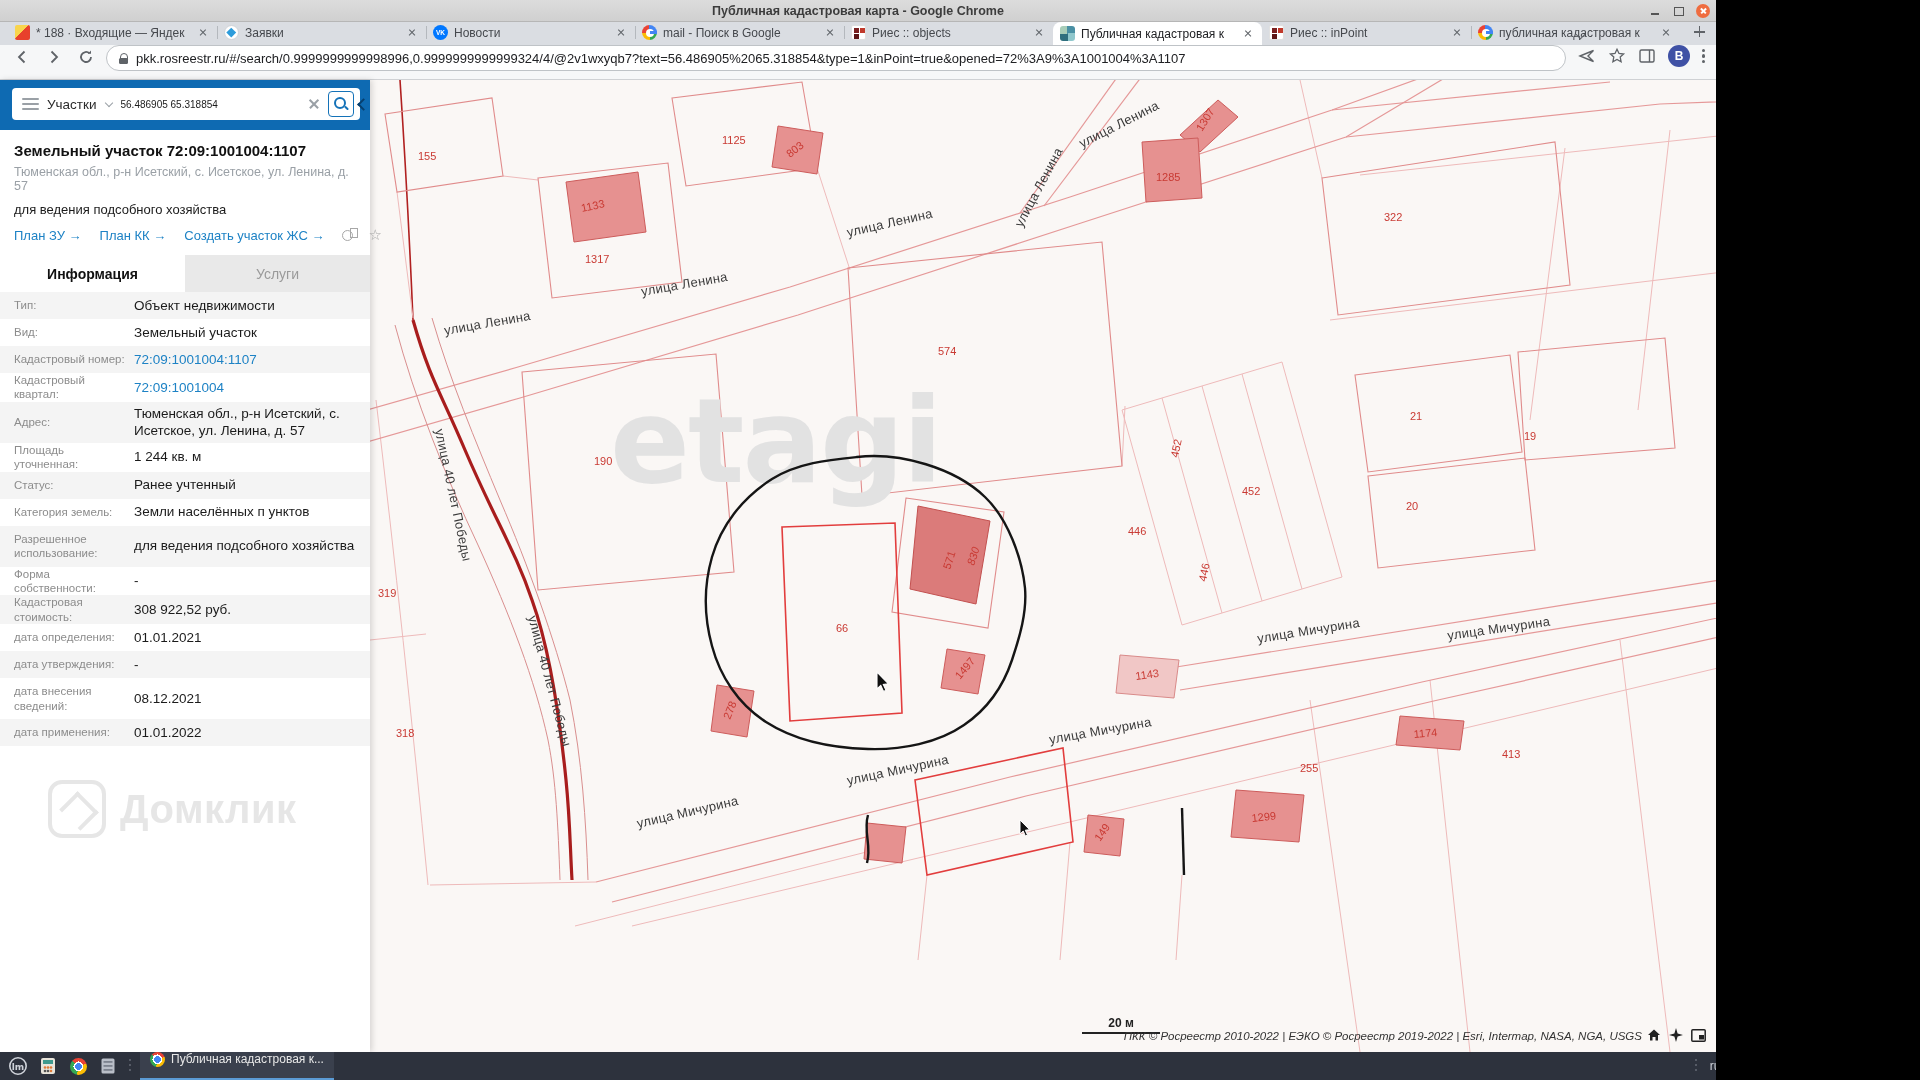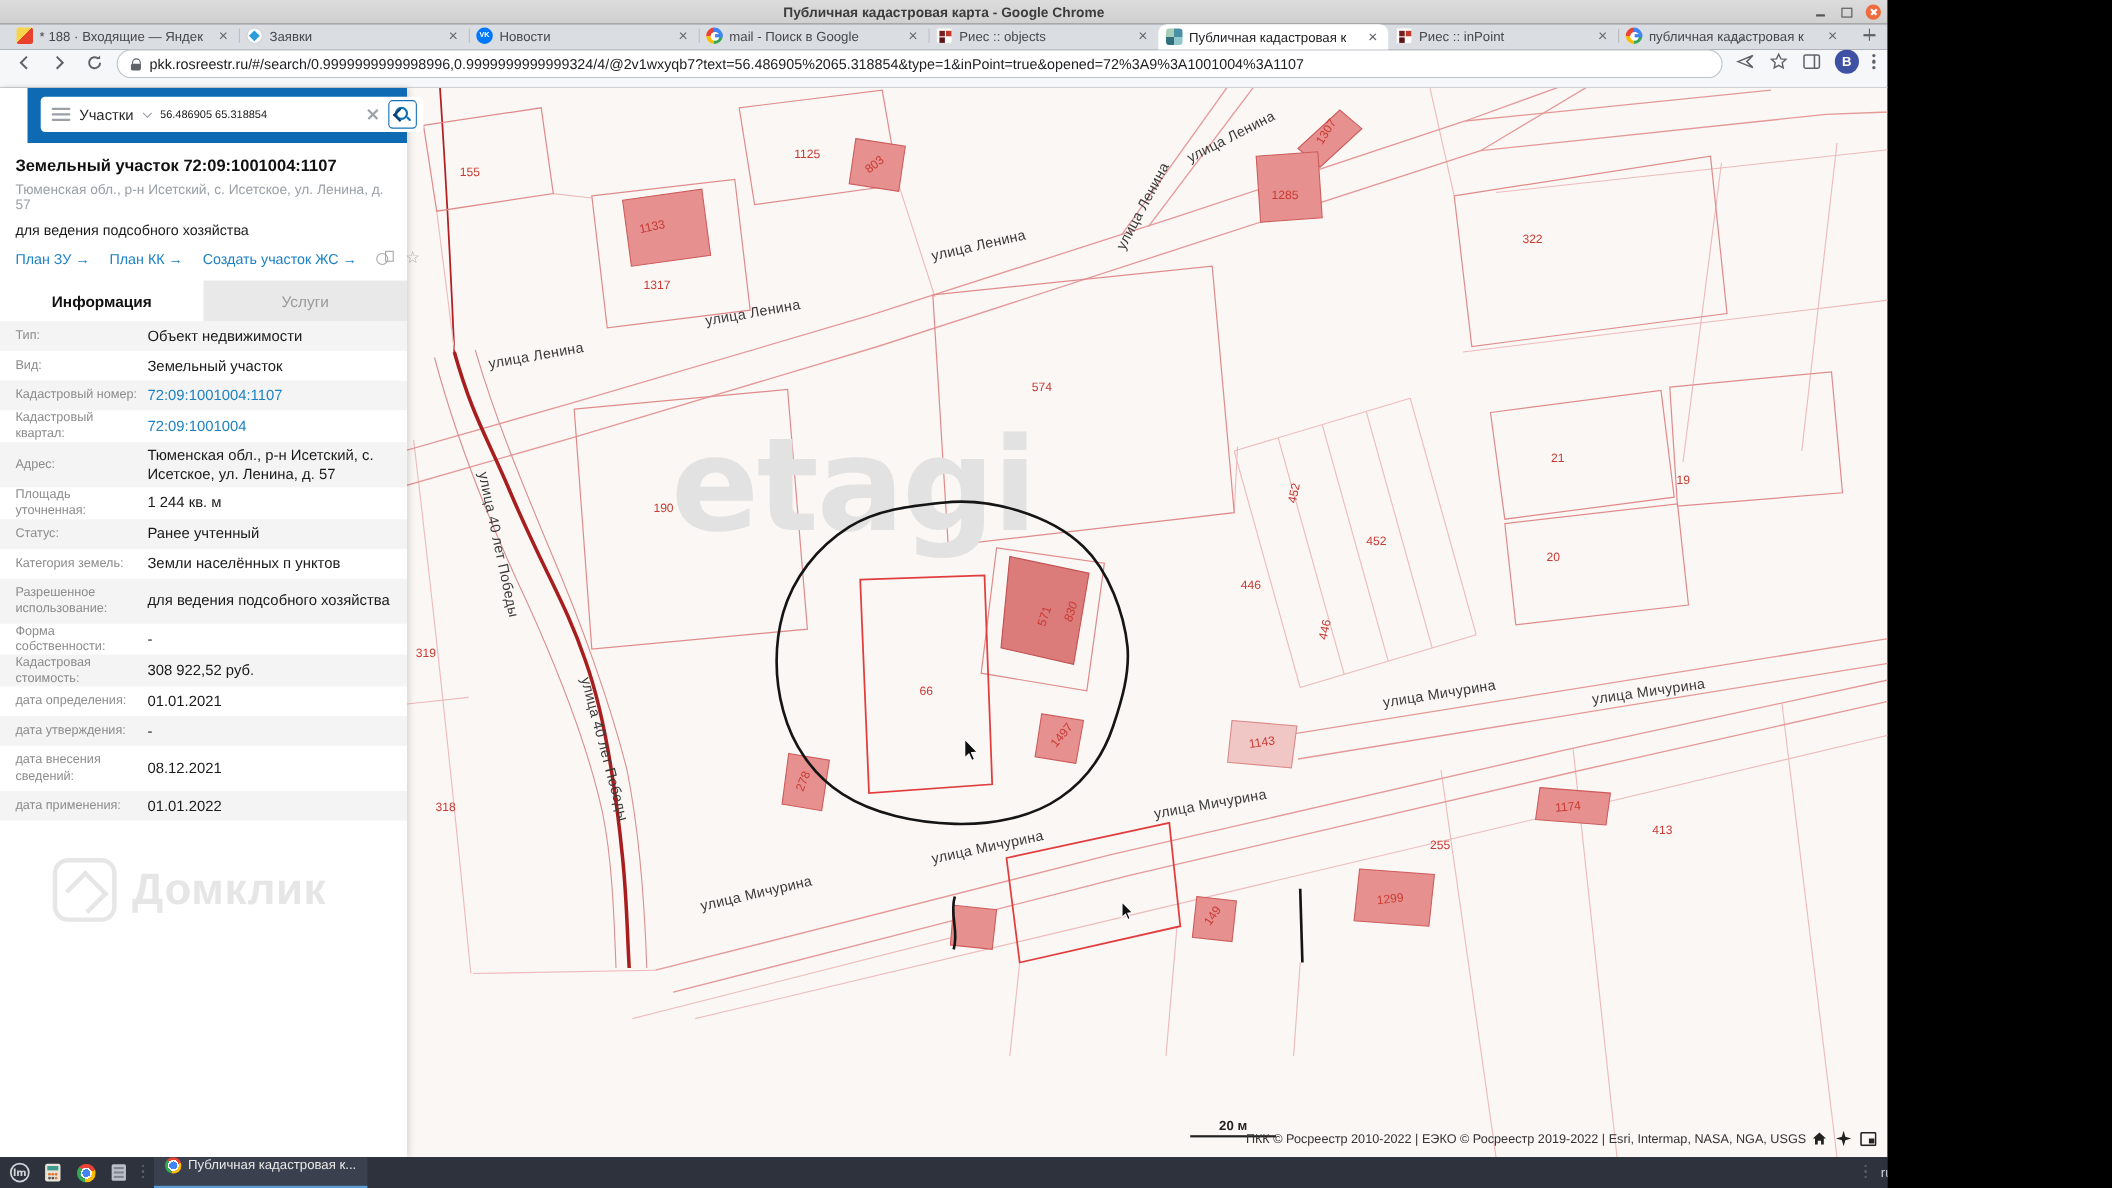--- a/index.html
+++ b/index.html
@@ -56,21 +56,21 @@
   .tb-icons { display:flex; align-items:center; gap:12px; flex:none; padding-left:4px; }
   .avatar { width:22px; height:22px; border-radius:50%; background:#3f51a5; color:#fff; font-size:12px; font-weight:bold; display:flex; align-items:center; justify-content:center; }
   .kebab { width:4px; height:18px; display:flex; flex-direction:column; justify-content:space-between; padding:2px 0; }
   .kebab i { width:3.4px; height:3.4px; border-radius:50%; background:#5f6368; }
 
   
   .content { position:relative; height:972px; display:flex; }
 
   
   .sidebar { width:370px; height:100%; background:#fff; position:relative; z-index:5; box-shadow:2px 0 6px rgba(0,0,0,.15); flex:none; }
-  .search-band { height:50px; background:#0e6ab2; padding:8px 10px 0 12px; position:relative;margin-left:25px; }
+  .search-band { height:50px; background:#0e6ab2; padding:8px 10px 0 12px; position:relative; }
   .search-box { width:348px; height:32px; background:#fff; border-radius:4px; display:flex; align-items:center; padding:0 6px 0 10px; gap:8px; }
   .hamburger { width:17px; height:12px; display:flex; flex-direction:column; justify-content:space-between; flex:none; }
   .hamburger i { height:2px; background:#9aa0a6; border-radius:1px; }
   .cat { font-size:13.5px; color:#2b2b2b; flex:none; }
   .chev-down { width:8px; height:8px; flex:none; position:relative; }
   .chev-down::after { content:''; position:absolute; left:1px; top:0px; width:5px; height:5px; border-right:1.5px solid #9aa0a6; border-bottom:1.5px solid #9aa0a6; transform:rotate(45deg); }
   .query { flex:1; font-size:10px; color:#1b1b1b; white-space:nowrap; overflow:hidden; }
   .clear-x { width:12px; height:12px; position:relative; flex:none; }
   .clear-x::before,.clear-x::after { content:''; position:absolute; left:0; top:5px; width:12px; height:1.6px; background:#9aa0a6; }
   .clear-x::before{transform:rotate(45deg);} .clear-x::after{transform:rotate(-45deg);}
@@ -137,21 +137,21 @@
   .satthumb { position:absolute; left:1418px; top:872px; width:66px; height:68px; border:3px solid #fff; border-radius:6px; box-shadow:0 1px 4px rgba(0,0,0,.4);
     background:
       radial-gradient(18px 14px at 20% 82%, #2e4a7a 0 40%, transparent 41%),
       radial-gradient(14px 10px at 76% 14%, #31507e 0 40%, transparent 41%),
       radial-gradient(20px 16px at 85% 72%, #d8cfa8 0 35%, transparent 36%),
       radial-gradient(46px 36px at 40% 40%, #50703f, #3c5a33),
       #42603a; }
   .scalebar { position:absolute; left:712px; top:936px; width:78px; text-align:center; }
   .scalebar .slab { font-size:12px; font-weight:bold; color:#222; }
   .scalebar .sline { margin-top:2px; height:0; border-bottom:2px solid #222; }
-  .attribution { position:absolute; right:74px; bottom:10px; font-size:11.5px; color:#333; white-space:nowrap; }
+  .attribution { position:absolute; right:74px; bottom:10px; font-size:11.5px; color:#333; white-space:nowrap;font-style:italic; }
   .attr-icons { position:absolute; right:10px; bottom:10px; display:flex; gap:8px; align-items:center; }
 
   .cursor-layer { position:absolute; left:0; top:0; width:100%; height:100%; pointer-events:none; }
 
   
   .taskbar { position:absolute; left:0; bottom:0; width:1920px; height:28px; background:#2d323d; display:flex; align-items:center; padding:0 6px; gap:6px; z-index:50; }
   .tb-ic { width:24px; height:24px; display:flex; align-items:center; justify-content:center; flex:none; }
   .grip { width:8px; height:18px; display:flex; align-items:center; justify-content:center; gap:2px; flex:none; }
   .grip i { width:2px; height:14px; background:repeating-linear-gradient(#565b66 0 2px, transparent 2px 5px); }
   .task-item { height:28px; display:flex; gap:6px; padding:0 10px; background:#3a404d; border-bottom:2px solid #5b9bd5; max-width:240px; }

